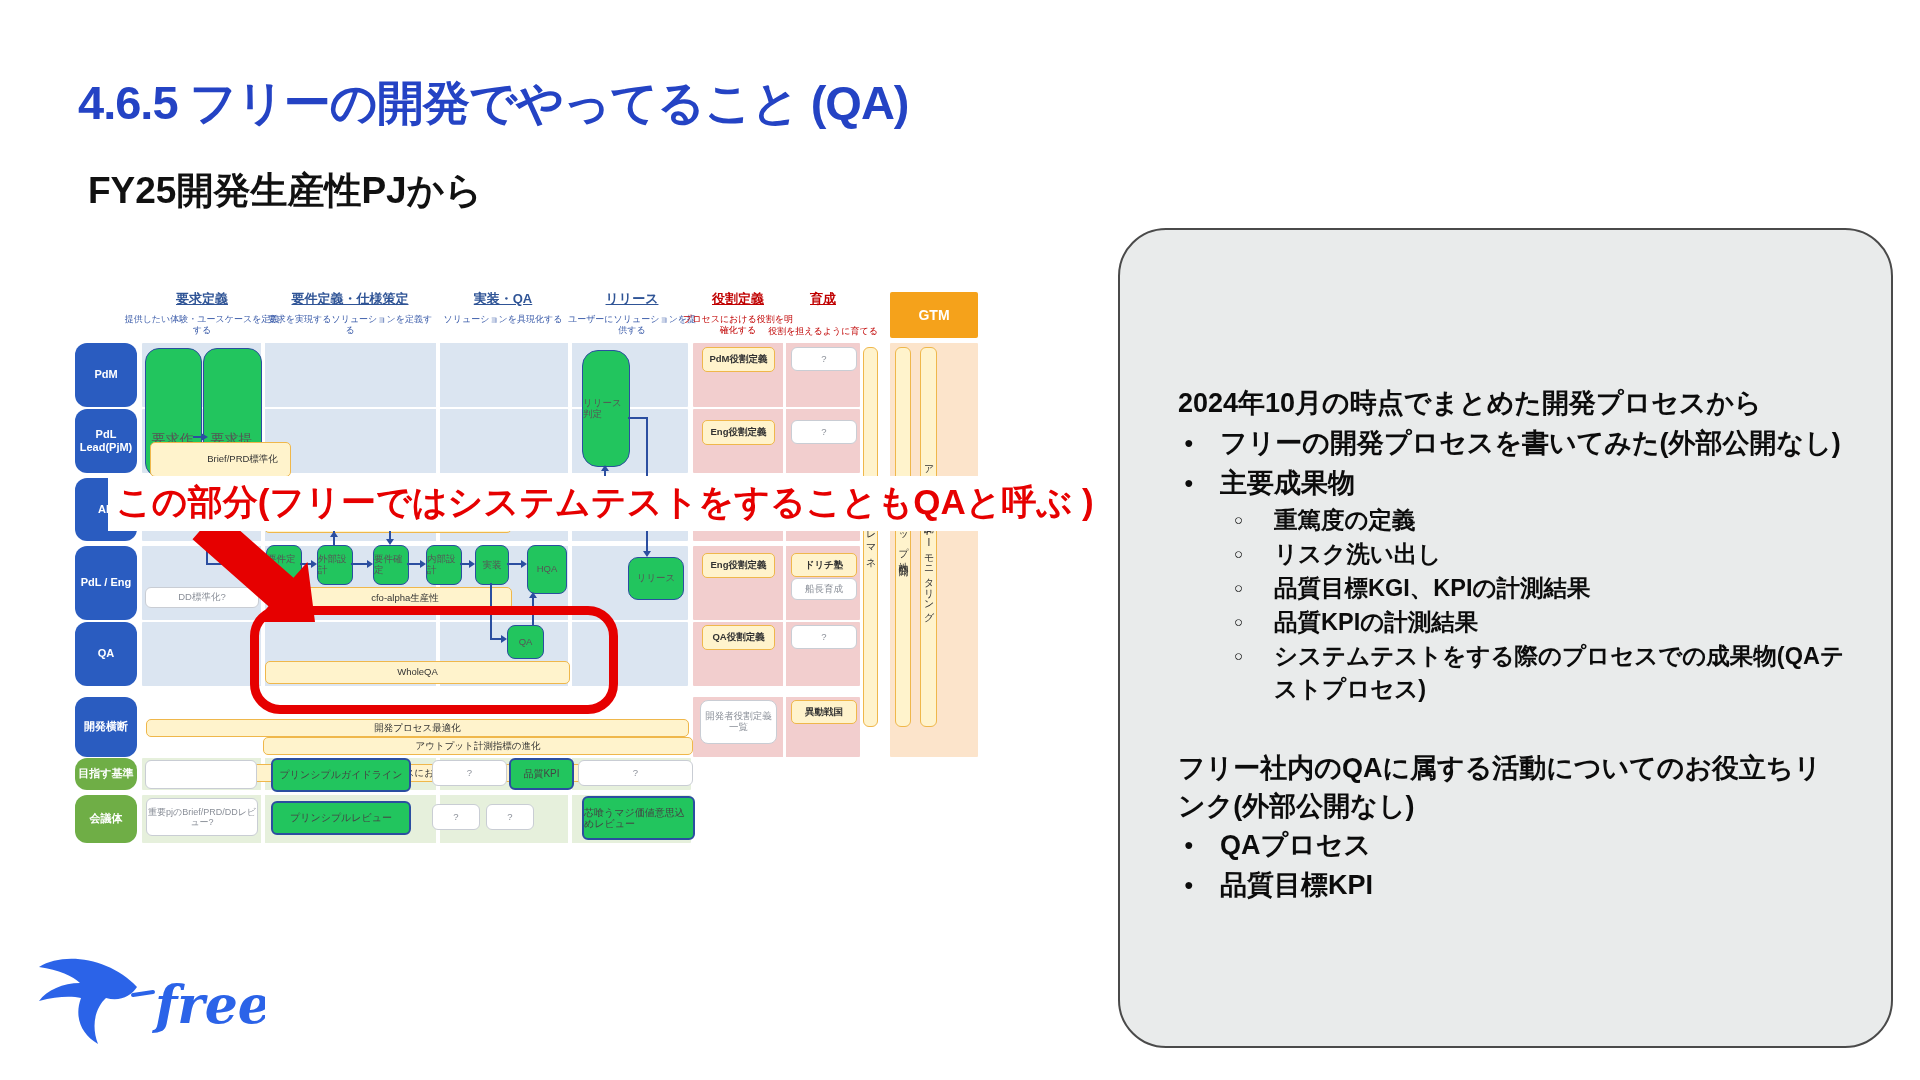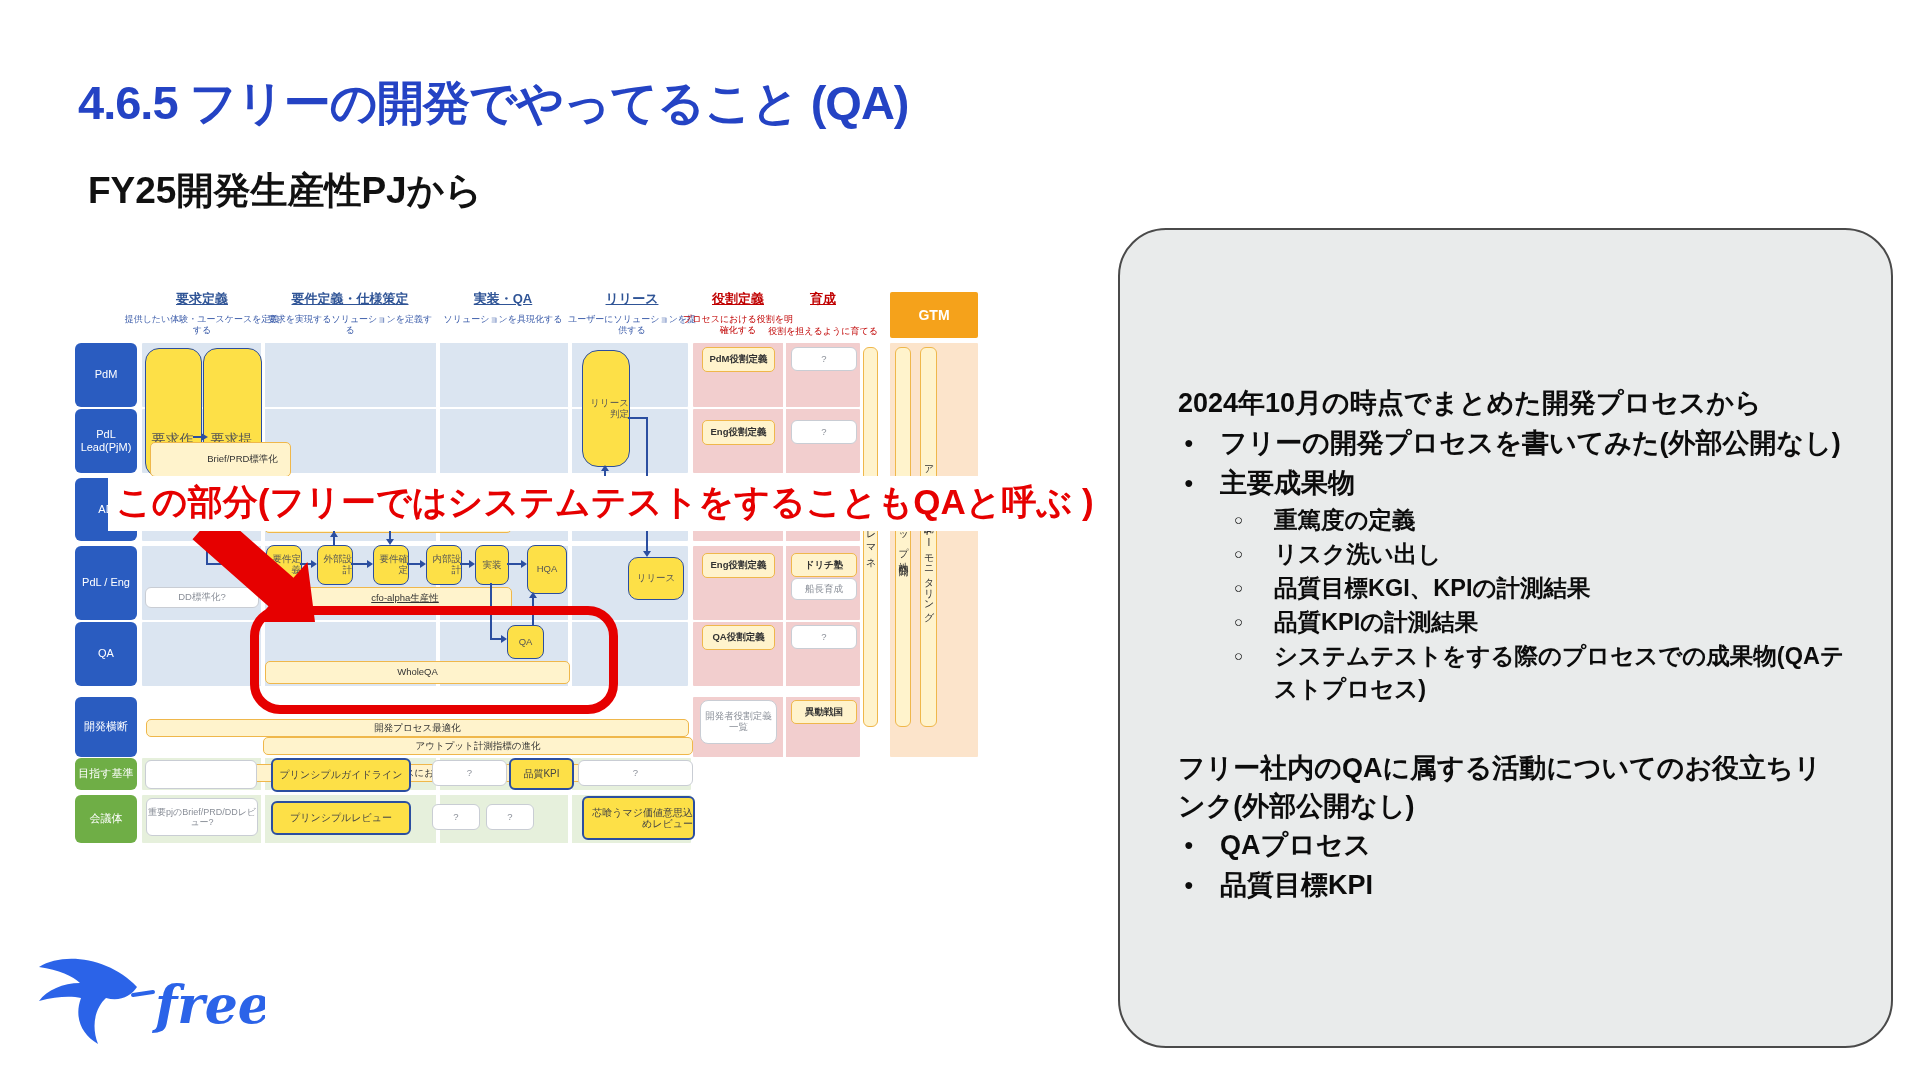--- a/index.html
+++ b/index.html
@@ -18,27 +18,27 @@
   .chead.red{color:#C00000;}
   .cdesc{top:24px;font-size:9px;line-height:1.25;text-align:center;}
   .cdesc.blue{color:#3A5BA9;}
   .cdesc.red{color:#C00000;}
   .bgcell{border-radius:1px;}
   .bg-blue{background:#DBE5F1;}
   .bg-pink{background:#F2CECE;}
   .bg-orange{background:#FCE4CB;}
   .bg-green{background:#E6F0DC;}
   .gapv{background:#fff;width:4px;}
-  .rlabel{left:0;width:62px;background:#2A5CC0;color:#fff;font-weight:normal;font-size:11px;
-          display:flex;align-items:center;justify-content:center;text-align:center;border-radius:6px;line-height:1.2;}
+  .rlabel{left:0;width:62px;background:#2A5CC0;color:#fff;font-weight:bold;font-size:11px;
+          display:flex;align-items:center;justify-content:center;text-align:center;border-radius:12px;line-height:1.2;}
   .rlabel.green{background:#6FAE46;}
   .gtm{background:#F5A21B;color:#fff;font-weight:bold;font-size:14px;
        display:flex;align-items:center;justify-content:center;border-radius:2px;}
-  .obox{background:#fde047;border:1.6px solid #2B4EA0;border-radius:8px;color:#555;
-        display:flex;align-items:center;justify-content:center;text-align:right;line-height:1.15;font-size:9.5px;}
+  .obox{background:#22c55e;border:1.6px solid #2B4EA0;border-radius:8px;color:#555;
+        display:flex;align-items:center;justify-content:center;text-align:left;line-height:1.15;font-size:9.5px;}
   .obox.strong{border-width:2.2px;border-radius:6px;font-size:10px;color:#444;}
   .ybox{background:#FFF3CC;border:1px solid #EFB74B;border-radius:5px;color:#333;
         display:flex;align-items:center;justify-content:center;text-align:center;line-height:1.15;font-size:9.5px;}
   .ybox.bold{font-weight:bold;}
   .wbox{background:#fff;border:1px solid #C9CDD4;border-radius:6px;color:#8a8f98;
         display:flex;align-items:center;justify-content:center;text-align:center;line-height:1.15;font-size:9.5px;}
   .vbar{background:#FFF3CC;border:1px solid #EFB74B;border-radius:6px;color:#333;
         writing-mode:vertical-rl;text-orientation:upright;letter-spacing:2px;
         display:flex;align-items:center;justify-content:center;font-size:10px;}
   .boxlabel{color:#555;font-size:14px;text-align:center;}
@@ -126,21 +126,21 @@
 
   <div class="abs ybox" style="left:189px;top:217px;width:246px;height:24px;">標準UI</div>
 
   <div class="abs obox" style="left:191px;top:255px;width:34px;height:38px;">要件定義</div>
   <div class="abs obox" style="left:242px;top:255px;width:34px;height:38px;">外部設計</div>
   <div class="abs obox" style="left:298px;top:255px;width:34px;height:38px;">要件確定</div>
   <div class="abs obox" style="left:351px;top:255px;width:34px;height:38px;">内部設計</div>
   <div class="abs obox" style="left:400px;top:255px;width:32px;height:38px;">実装</div>
   <div class="abs obox" style="left:452px;top:255px;width:38px;height:47px;">HQA</div>
   <div class="abs wbox" style="left:70px;top:297px;width:112px;height:19px;">DD標準化?</div>
-  <div class="abs ybox" style="left:223px;top:297px;width:212px;height:21px;text-decoration:underline;">cfo-alpha生産性</div>
+  <div class="abs ybox" style="left:223px;top:297px;width:212px;height:21px;">cfo-alpha生産性</div>
 
   <div class="abs obox" style="left:507px;top:60px;width:46px;height:115px;border-radius:16px;">リリース判定</div>
   <div class="abs obox" style="left:553px;top:267px;width:54px;height:41px;border-radius:10px;">リリース</div>
 
   <div class="abs obox" style="left:432px;top:335px;width:35px;height:32px;">QA</div>
   <div class="abs ybox" style="left:190px;top:371px;width:303px;height:21px;">WholeQA</div>
 
   <div class="abs ybox bold" style="left:627px;top:57px;width:71px;height:23px;">PdM役割定義</div>
   <div class="abs ybox bold" style="left:627px;top:130px;width:71px;height:23px;">Eng役割定義</div>
   <div class="abs ybox bold" style="left:627px;top:263px;width:71px;height:23px;">Eng役割定義</div>

